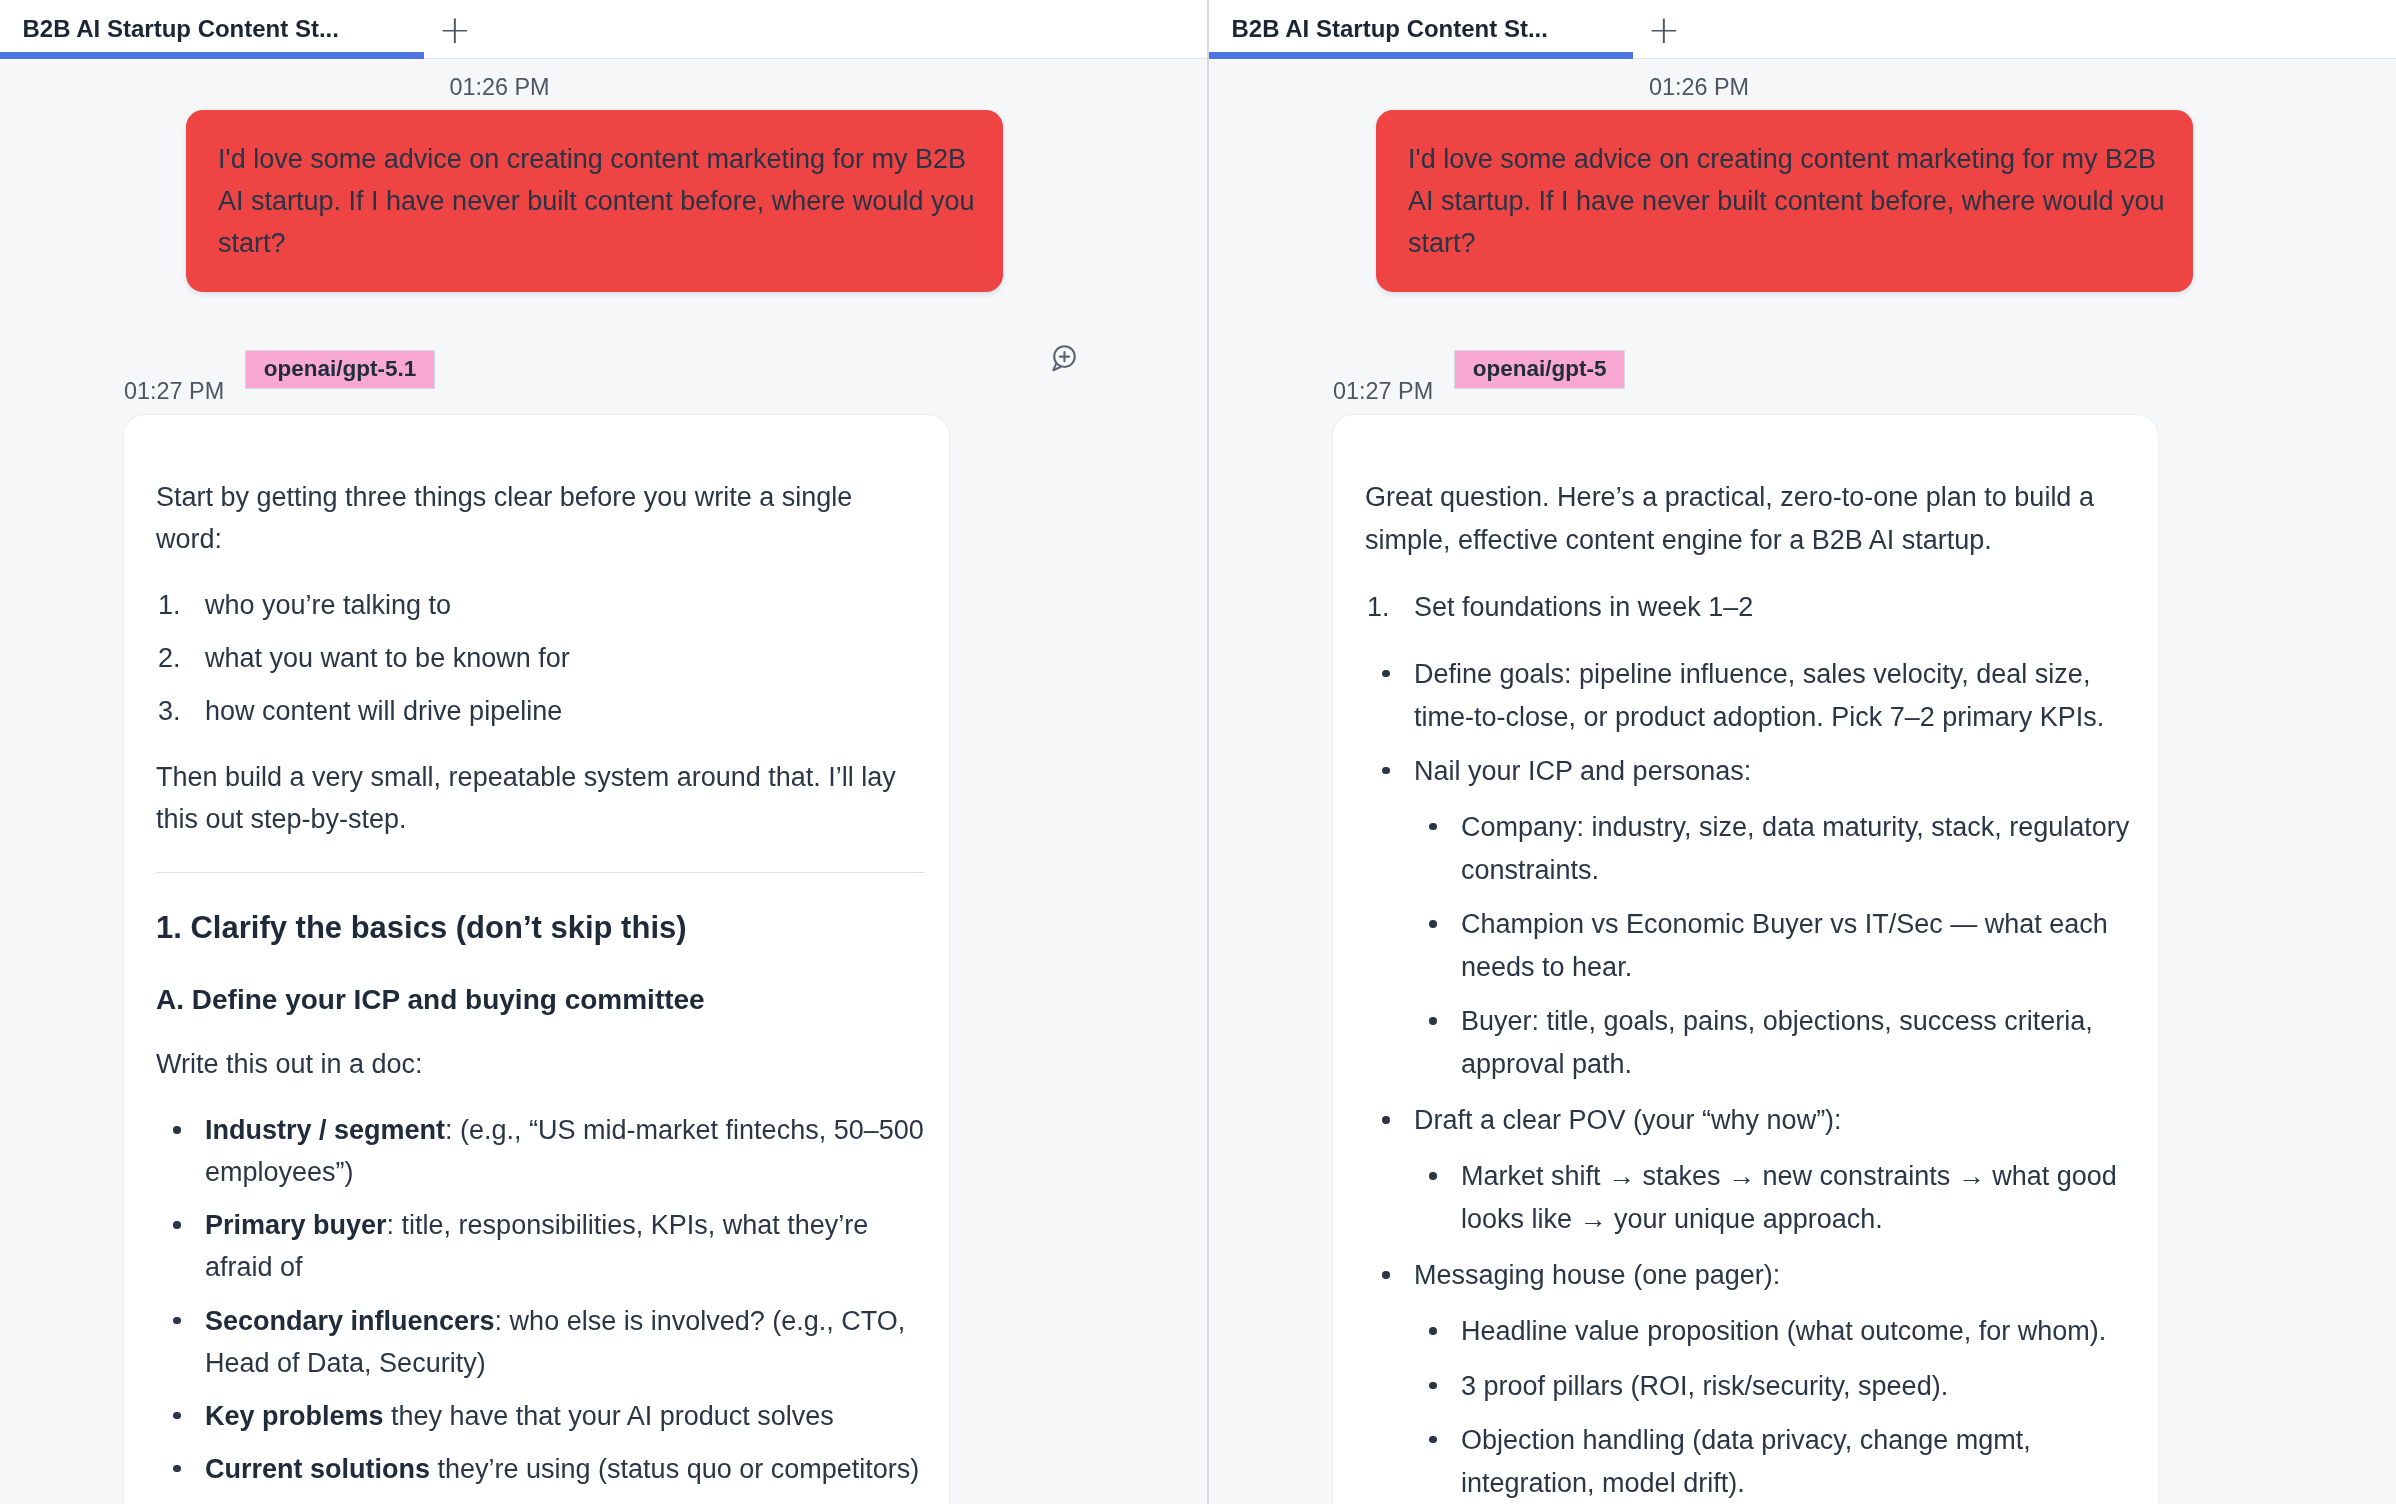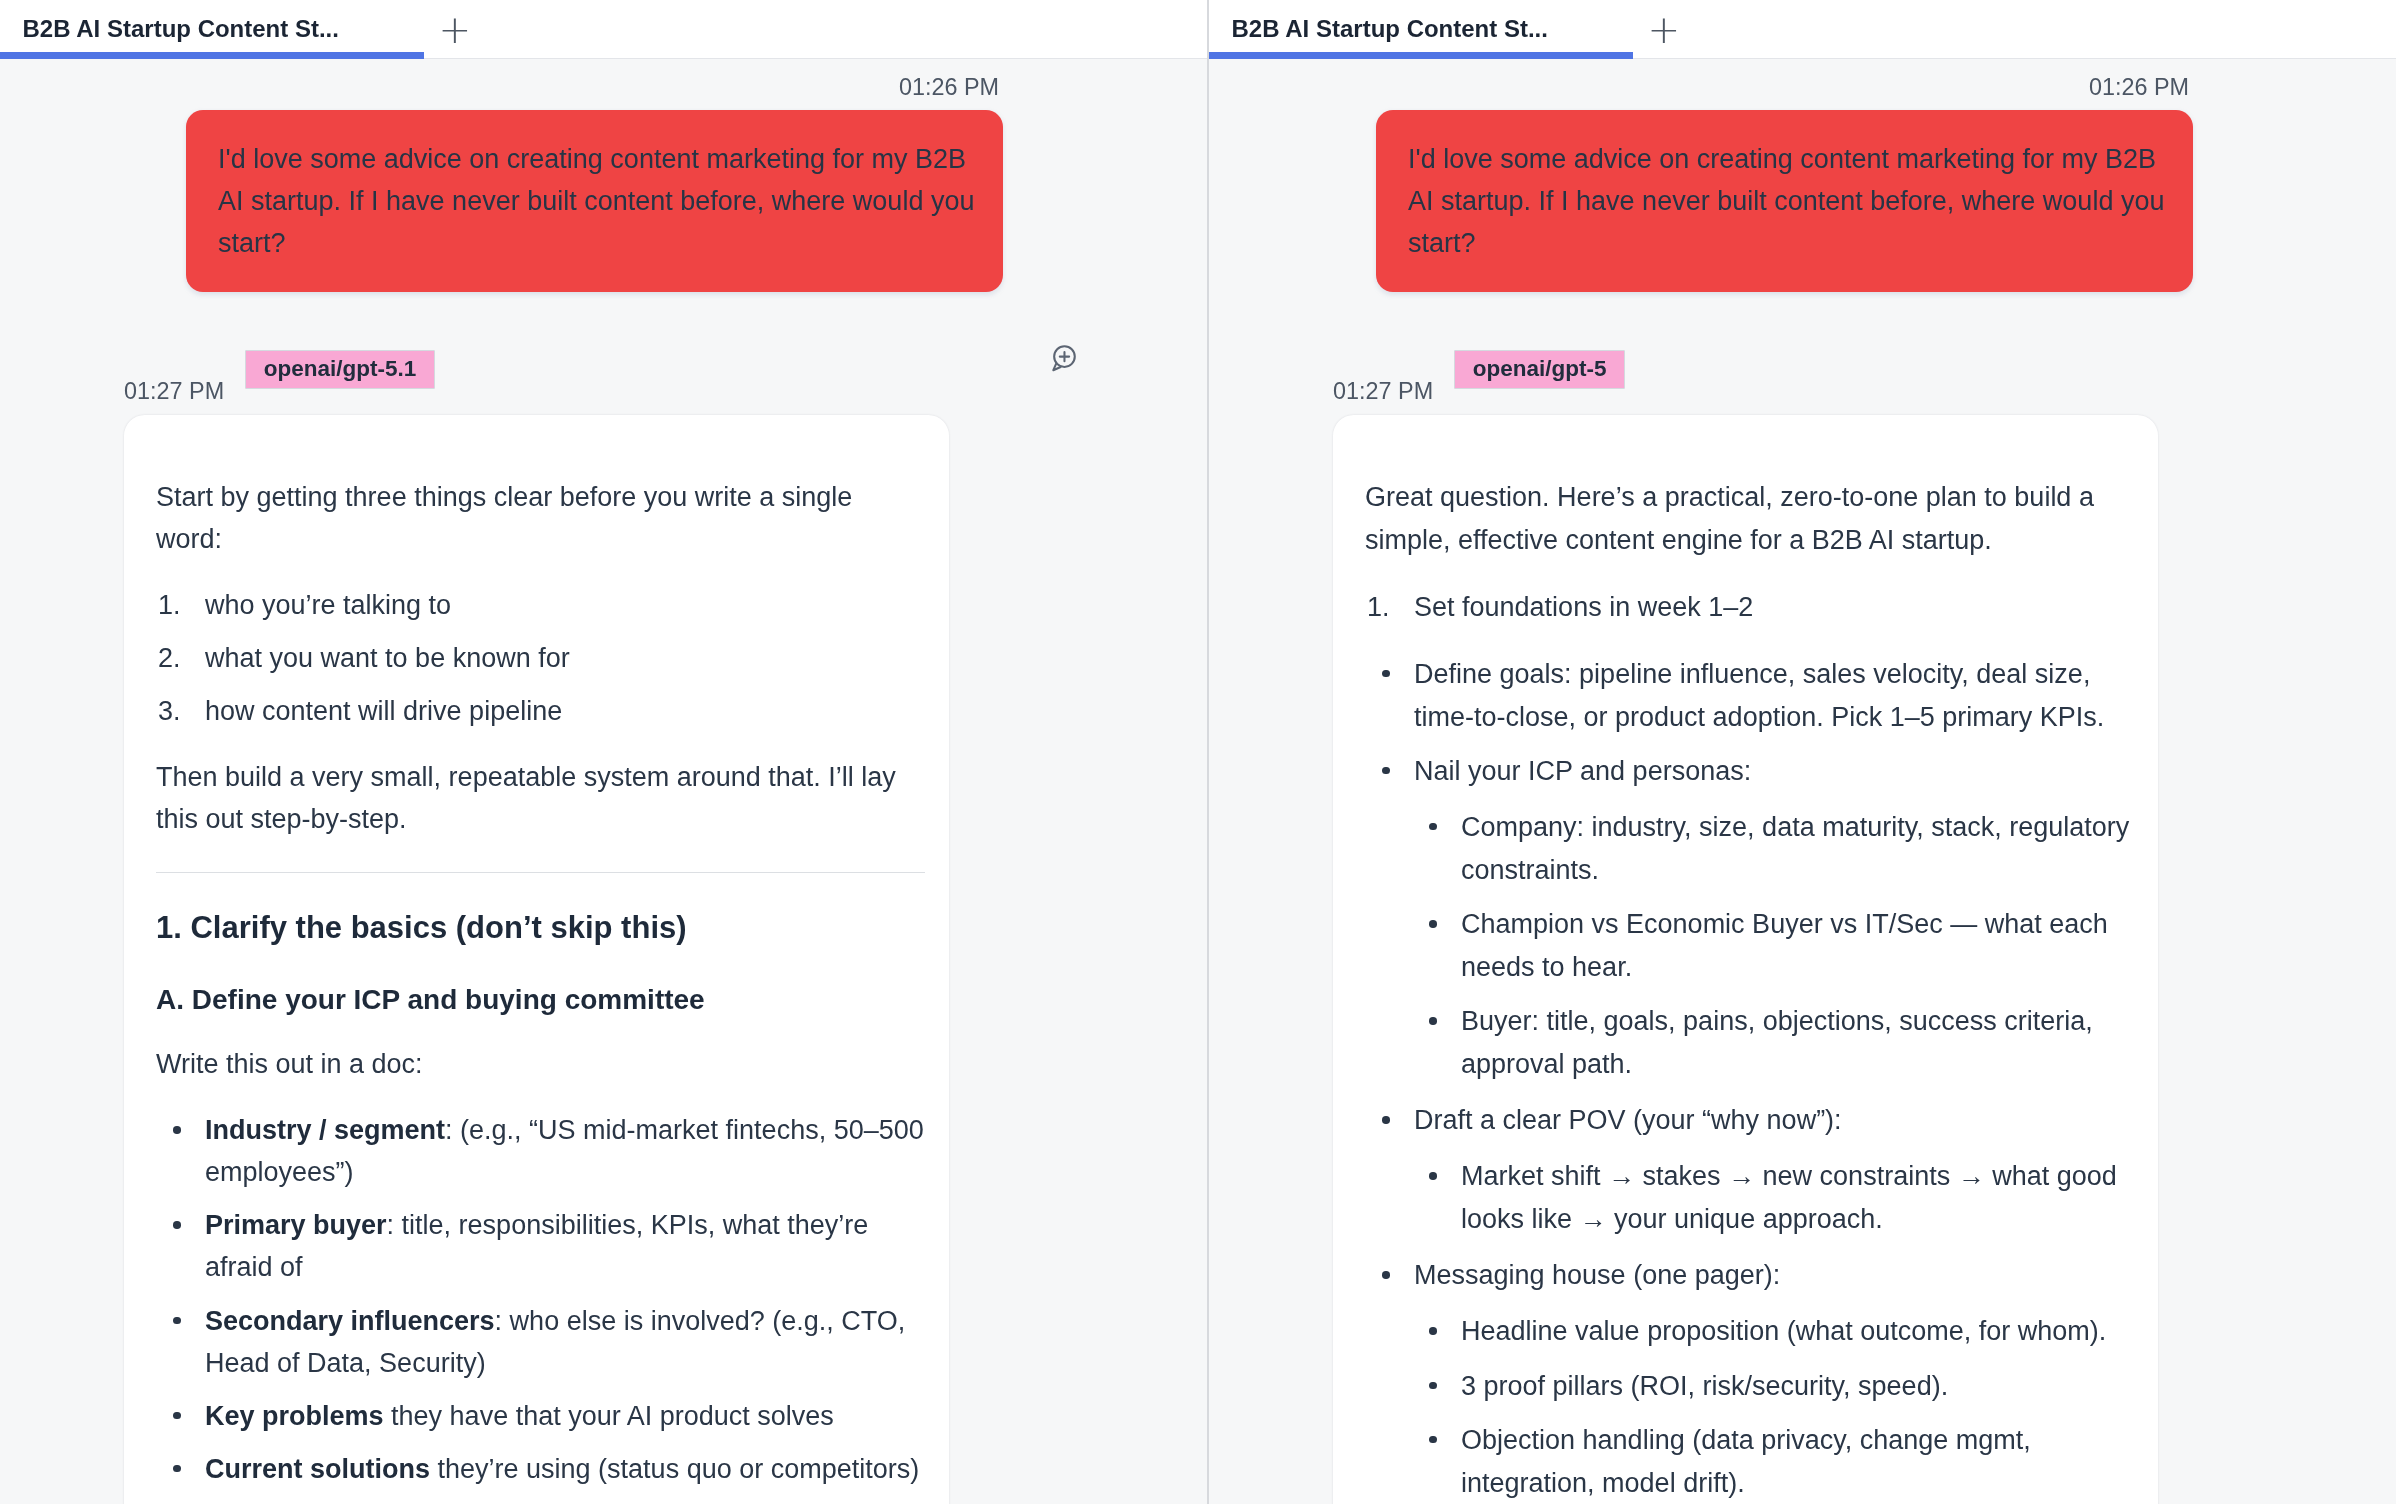--- a/index.html
+++ b/index.html
@@ -17,21 +17,21 @@
   
   .tabbar{height:58px;background:#ffffff;border-bottom:0.9px solid #e3e5e9;display:flex;align-items:center;position:relative;}
   .tab{position:relative;width:424px;height:58px;display:flex;align-items:center;padding-left:22.5px;box-sizing:border-box;cursor:default;}
   .tab-label{font-size:24px;font-weight:bold;color:#1b2534;white-space:nowrap;overflow:hidden;}
   .tab-underline{position:absolute;left:0;bottom:-0.9px;width:424px;height:6.6px;background:#4f74e4;}
   .newtab{width:43px;height:43px;margin-left:9.4px;display:flex;align-items:center;justify-content:center;background:none;border:none;cursor:pointer;}
   .plus-glyph{font-size:39px;font-weight:300;color:#4d5662;line-height:1;font-family:"DejaVu Sans",sans-serif;}
 
   
   .chat{position:relative;}
-  .u-time{margin:15px 208px 0 0;text-align:right;font-size:23.4px;color:#4c5664;}
+  .u-time{margin:15px 208px 0 0;text-align:center;font-size:23.4px;color:#4c5664;}
   .bubble{
     margin:9.4px 204px 0 auto;width:817px;box-sizing:border-box;
     background:#ef4444;border-radius:17px;padding:28px 22.5px 28px 32px;
     box-shadow:0 2.8px 5.6px rgba(130,150,180,.22);
     font-size:27px;line-height:42px;color:#273445;
   }
   .meta-row{display:flex;align-items:center;gap:20.6px;margin:41px 0 0 124px;}
   .r-time{font-size:23.4px;color:#4c5664;margin-top:45px;}
   .badge{
     display:flex;align-items:center;height:37px;padding:0 18px;
@@ -167,21 +167,21 @@
           <div class="blk-p">Great question. Here’s a practical, zero-to-one plan to build a simple, effective content engine for a B2B AI startup.</div>
           <div class="list">
             <div class="li">
               <span class="num">1.</span>
               <div class="li-body">Set foundations in week 1–2</div>
             </div>
           </div>
           <div class="list">
             <div class="li">
               <span class="dot"></span>
-              <div class="li-body">Define goals: pipeline influence, sales velocity, deal size, time-to-close, or product adoption. Pick 1–5 primary KPIs.</div>
+              <div class="li-body">Define goals: pipeline influence, sales velocity, deal size, time-to-close, or product adoption. Pick 7–2 primary KPIs.</div>
             </div>
             <div class="li">
               <span class="dot"></span>
               <div class="li-body">Nail your ICP and personas:</div>
             </div>
             <div class="list">
               <div class="li">
                 <span class="dot"></span>
                 <div class="li-body">Company: industry, size, data maturity, stack, regulatory constraints.</div>
               </div>

